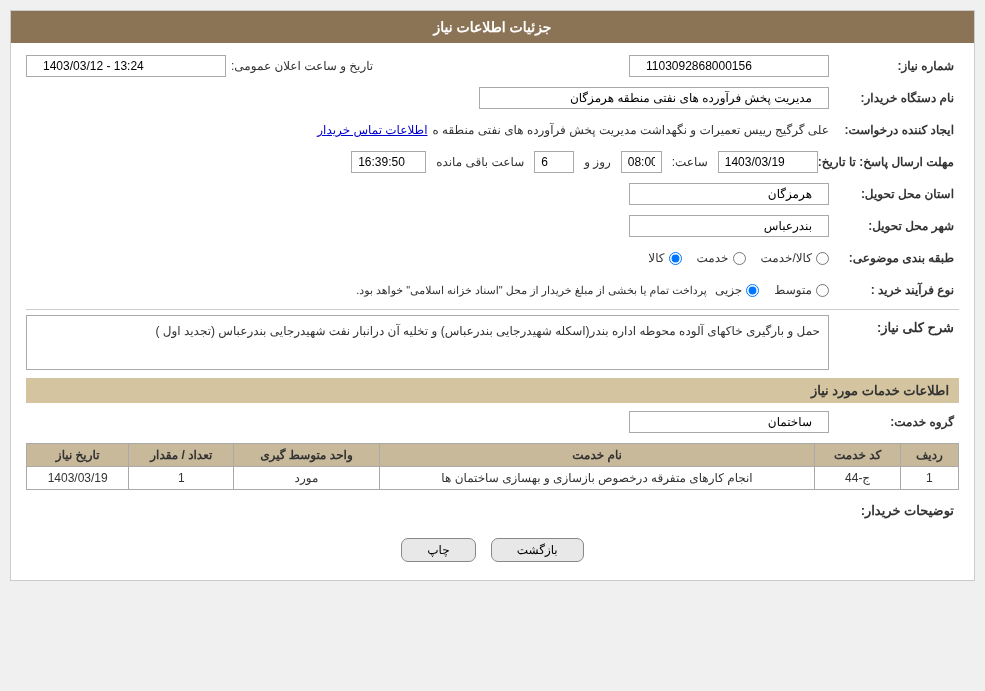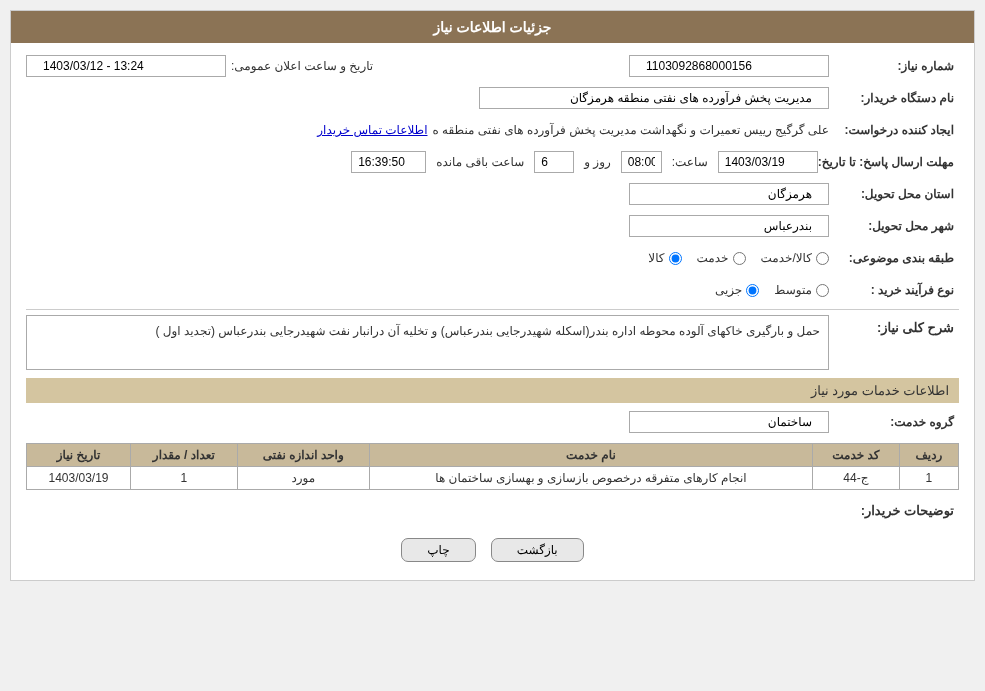--- a/index.html
+++ b/index.html
@@ -84,21 +84,21 @@
       font-family: Tahoma, Arial, sans-serif;
       font-size: 12px;
       direction: ltr;
     }
     .ltr-box {
       direction: ltr;
     }
     .section-header {
       background: #d4c5a0;
       color: #333;
-      font-weight: normal;
+      font-weight: bold;
       padding: 5px 10px;
       margin: 8px 0 6px 0;
       font-size: 13px;
     }
     .radio-group {
       display: flex;
       align-items: center;
       gap: 15px;
       direction: rtl;
     }
@@ -253,20 +253,21 @@
           <div class="radio-group">
             <div class="radio-item">
               <input type="radio" name="purchase_type" id="pt2" style="">
               <label for="pt2">متوسط</label>
             </div>
             <div class="radio-item">
               <input type="radio" name="purchase_type" id="pt1" checked="" style="">
               <label for="pt1">جزیی</label>
             </div>
           </div>
+          <span style="font-size:11px;color:#333;">پرداخت تمام یا بخشی از مبلغ خریدار از محل "اسناد خزانه اسلامی" خواهد بود.</span>
         </div>
       </div>
 
       <div class="divider"></div>
 
       <div style="display:flex;align-items:flex-start;margin-bottom:8px;">
         <span class="label-col" style="font-weight:bold;font-size:13px;padding-top:5px;">شرح کلی نیاز:</span>
         <div style="flex:1;">
           <div style="border:1px solid #aaa;background:#fff;padding:6px 8px;min-height:55px;direction:rtl;text-align:right;font-size:12px;line-height:1.6;">
             <span>حمل و بارگیری خاکهای آلوده محوطه اداره بندر(اسکله شهیدرجایی بندرعباس) و تخلیه آن درانبار نفت شهیدرجایی بندرعباس (تجدید اول )</span>
@@ -283,21 +284,21 @@
         </div>
       </div>
 
       <div class="table-section">
         <table class="data-table">
           <thead>
             <tr>
               <th>ردیف</th>
               <th>کد خدمت</th>
               <th>نام خدمت</th>
-              <th>واحد اندازه نفتی</th>
+              <th>واحد متوسط گیری</th>
               <th>تعداد / مقدار</th>
               <th>تاریخ نیاز</th>
             </tr>
           </thead>
           <tbody>
             <tr class="table-row">
               <td>1</td>
               <td>ج-44</td>
               <td>انجام کارهای متفرقه درخصوص بازسازی و بهسازی ساختمان ها</td>
               <td>مورد</td>

